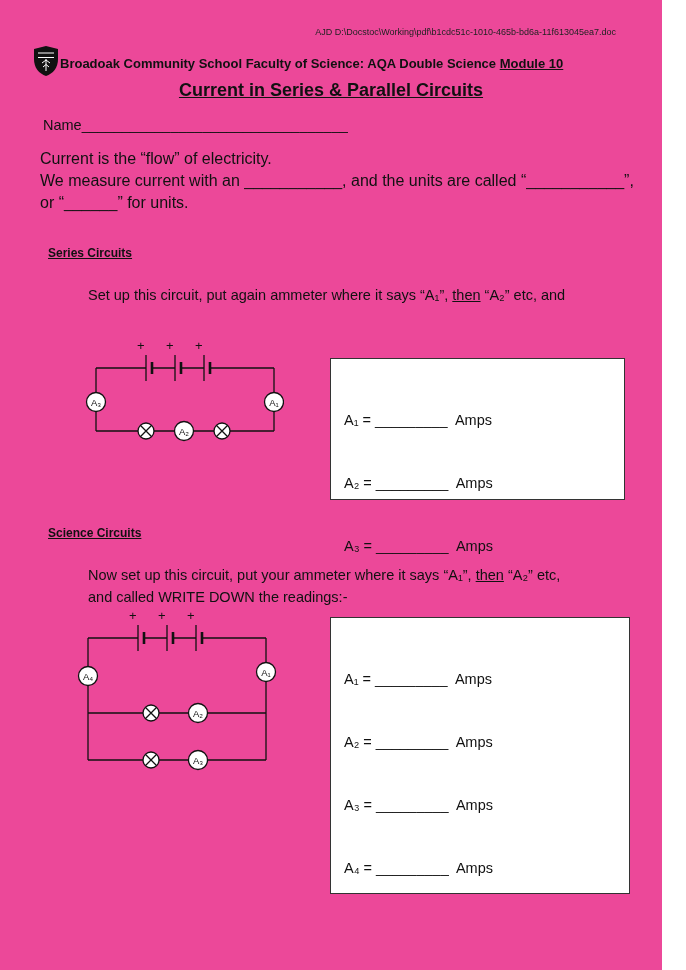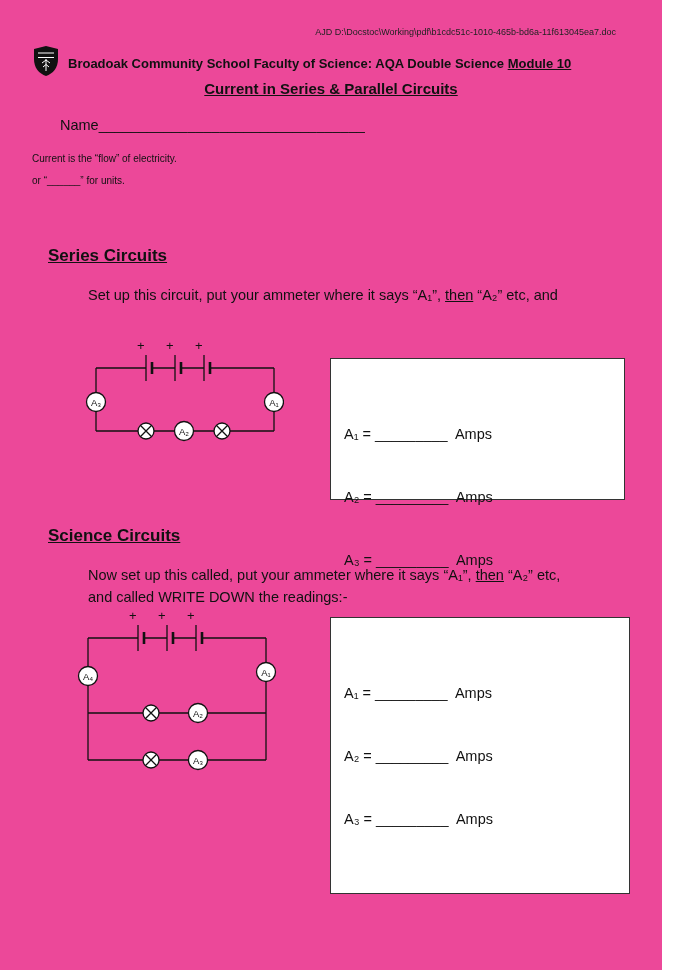--- a/index.html
+++ b/index.html
@@ -5,44 +5,44 @@
   * { box-sizing: border-box; }
   html,body { margin:0; padding:0; }
   body {
     width:686px; height:970px; background:#ffffff;
     font-family:"Liberation Sans", sans-serif; color:#111;
   }
   .page { position:relative; width:662px; height:970px; background:#ec4899; overflow:hidden; }
 
   .docpath { position:absolute; top:27px; right:46px; font-size:9px; color:#222; letter-spacing:0; }
 
-  .header-row { position:absolute; top:45px; left:33px; width:612px; display:flex; align-items:center; gap:9px; }
+  .header-row { position:absolute; top:45px; left:33px; width:612px; display:flex; align-items:center; gap:1px; }
   .school-text { font-weight:bold; font-size:13px; white-space:nowrap; }
   .u { text-decoration:underline; }
 
   .title { position:absolute; top:80px; left:0; width:100%; text-align:center;
-           font-size:15px; font-weight:bold; margin:0; }
+           font-size:18px; font-weight:bold; margin:0; }
 
-  .name-line { position:absolute; top:117px; left:60px; font-size:14.5px; }
+  .name-line { position:absolute; top:117px; left:43px; font-size:14.5px; }
 
-  .intro { position:absolute; top:148px; left:32px; font-size:10px; line-height:22px; width:600px; }
+  .intro { position:absolute; top:148px; left:40px; font-size:16px; line-height:22px; width:600px; }
 
-  .section-heading { position:absolute; left:48px; font-size:17px; font-weight:bold; margin:0; }
+  .section-heading { position:absolute; left:48px; font-size:12px; font-weight:bold; margin:0; }
   #series-heading   { top:246px; }
   #parallel-heading { top:526px; }
 
   .instruction { position:absolute; left:88px; font-size:14.5px; line-height:22px; width:540px; }
   #series-instr   { top:284px; }
   #parallel-instr { top:564px; }
 
   #series-diagram   { position:absolute; top:336px; left:84px; }
   #parallel-diagram { position:absolute; top:608px; left:76px; }
 
   .answer-box { position:absolute; border:1.5px solid #333; background:#fff;
-                font-size:14.5px; line-height:21px; padding:23px 13px; white-space:pre-wrap; }
+                font-size:14.5px; line-height:21px; padding:9px 13px; white-space:pre-wrap; }
   #series-box   { top:358px; left:330px; width:295px; height:142px; }
   #parallel-box { top:617px; left:330px; width:300px; height:277px; }
   .blank { height:13px; }
   .blank-lg { height:12px; }
   b { font-weight:bold; }
 
   svg text { font-family:"Liberation Sans", sans-serif; fill:#111; }
 </style>
 </head>
 <body>
@@ -61,27 +61,28 @@
     </span>
     <div class="school-text"><span>Broadoak Community School Faculty of Science: AQA Double Science </span><span class="u">Module 10</span></div>
   </div>
 
   <h1 class="title"><span class="u">Current in Series &amp; Parallel Circuits</span></h1>
 
   <div class="name-line"><span>Name</span><span>_________________________________</span></div>
 
   <div class="intro">
     <div>Current is the “flow” of electricity.</div>
+    <div>We measure current with an ___________, and the units are called “___________”,</div>
     <div>or “______” for units.</div>
   </div>
 
   <h2 class="section-heading" id="series-heading"><span class="u">Series Circuits</span></h2>
 
   <div class="instruction" id="series-instr">
-    <div><span>Set up this circuit, put your ammeter where it says “A₁”, </span><span class="u">then</span><span> “A₂” etc, and</span></div>
+    <div><span>Set up this circuit, put again ammeter where it says “A₁”, </span><span class="u">then</span><span> “A₂” etc, and</span></div>
   </div>
 
   <svg id="series-diagram" width="200" height="112" viewBox="0 0 200 112">
     <g stroke="#111" stroke-width="1.3" fill="none">
       <path d="M12,32 H62 M68,32 H91 M97,32 H120 M126,32 H190 M12,32 V95 M190,32 V95 M12,95 H190"></path>
     </g>
     <g stroke="#111" fill="none">
       <path d="M62,19 V45 M91,19 V45 M120,19 V45" stroke-width="1.3"></path>
       <path d="M68,26 V38 M97,26 V38 M126,26 V38" stroke-width="2.6"></path>
     </g>
@@ -117,21 +118,21 @@
     <div>A₂ = _________  Amps</div>
     <div>A₃ = _________  Amps</div>
     <div class="blank-lg"></div>
     <div><span>So the </span><b>current</b><span> is ________  ________</span></div>
     <div>all the way round a series circuit</div>
   </div>
 
   <h2 class="section-heading" id="parallel-heading"><span class="u">Science Circuits</span></h2>
 
   <div class="instruction" id="parallel-instr">
-    <div><span>Now set up this called, put your ammeter where it says “A₁”, </span><span class="u">then</span><span> “A₂” etc,</span></div>
+    <div><span>Now set up this circuit, put your ammeter where it says “A₁”, </span><span class="u">then</span><span> “A₂” etc,</span></div>
     <div>and called WRITE DOWN the readings:-</div>
   </div>
 
   <svg id="parallel-diagram" width="202" height="172" viewBox="0 0 202 172">
     <g stroke="#111" stroke-width="1.3" fill="none">
       <path d="M12,30 H62 M68,30 H91 M97,30 H120 M126,30 H190 M12,30 V152 M190,30 V152 M12,105 H190 M12,152 H190"></path>
     </g>
     <g stroke="#111" fill="none">
       <path d="M62,17 V43 M91,17 V43 M120,17 V43" stroke-width="1.3"></path>
       <path d="M68,24 V36 M97,24 V36 M126,24 V36" stroke-width="2.6"></path>
@@ -164,20 +165,21 @@
     <g>
       <circle cx="122" cy="152" r="9.5" fill="#fff" stroke="#111" stroke-width="1.3"></circle>
       <text x="122" y="155.5" text-anchor="middle" font-size="9.5">A₃</text>
     </g>
   </svg>
 
   <div class="answer-box" id="parallel-box">
     <div>A₁ = _________  Amps</div>
     <div>A₂ = _________  Amps</div>
     <div>A₃ = _________  Amps</div>
+    <div>A₄ = _________  Amps</div>
     <div class="blank"></div>
     
     
     
     
     
     
     
     
   </div>

